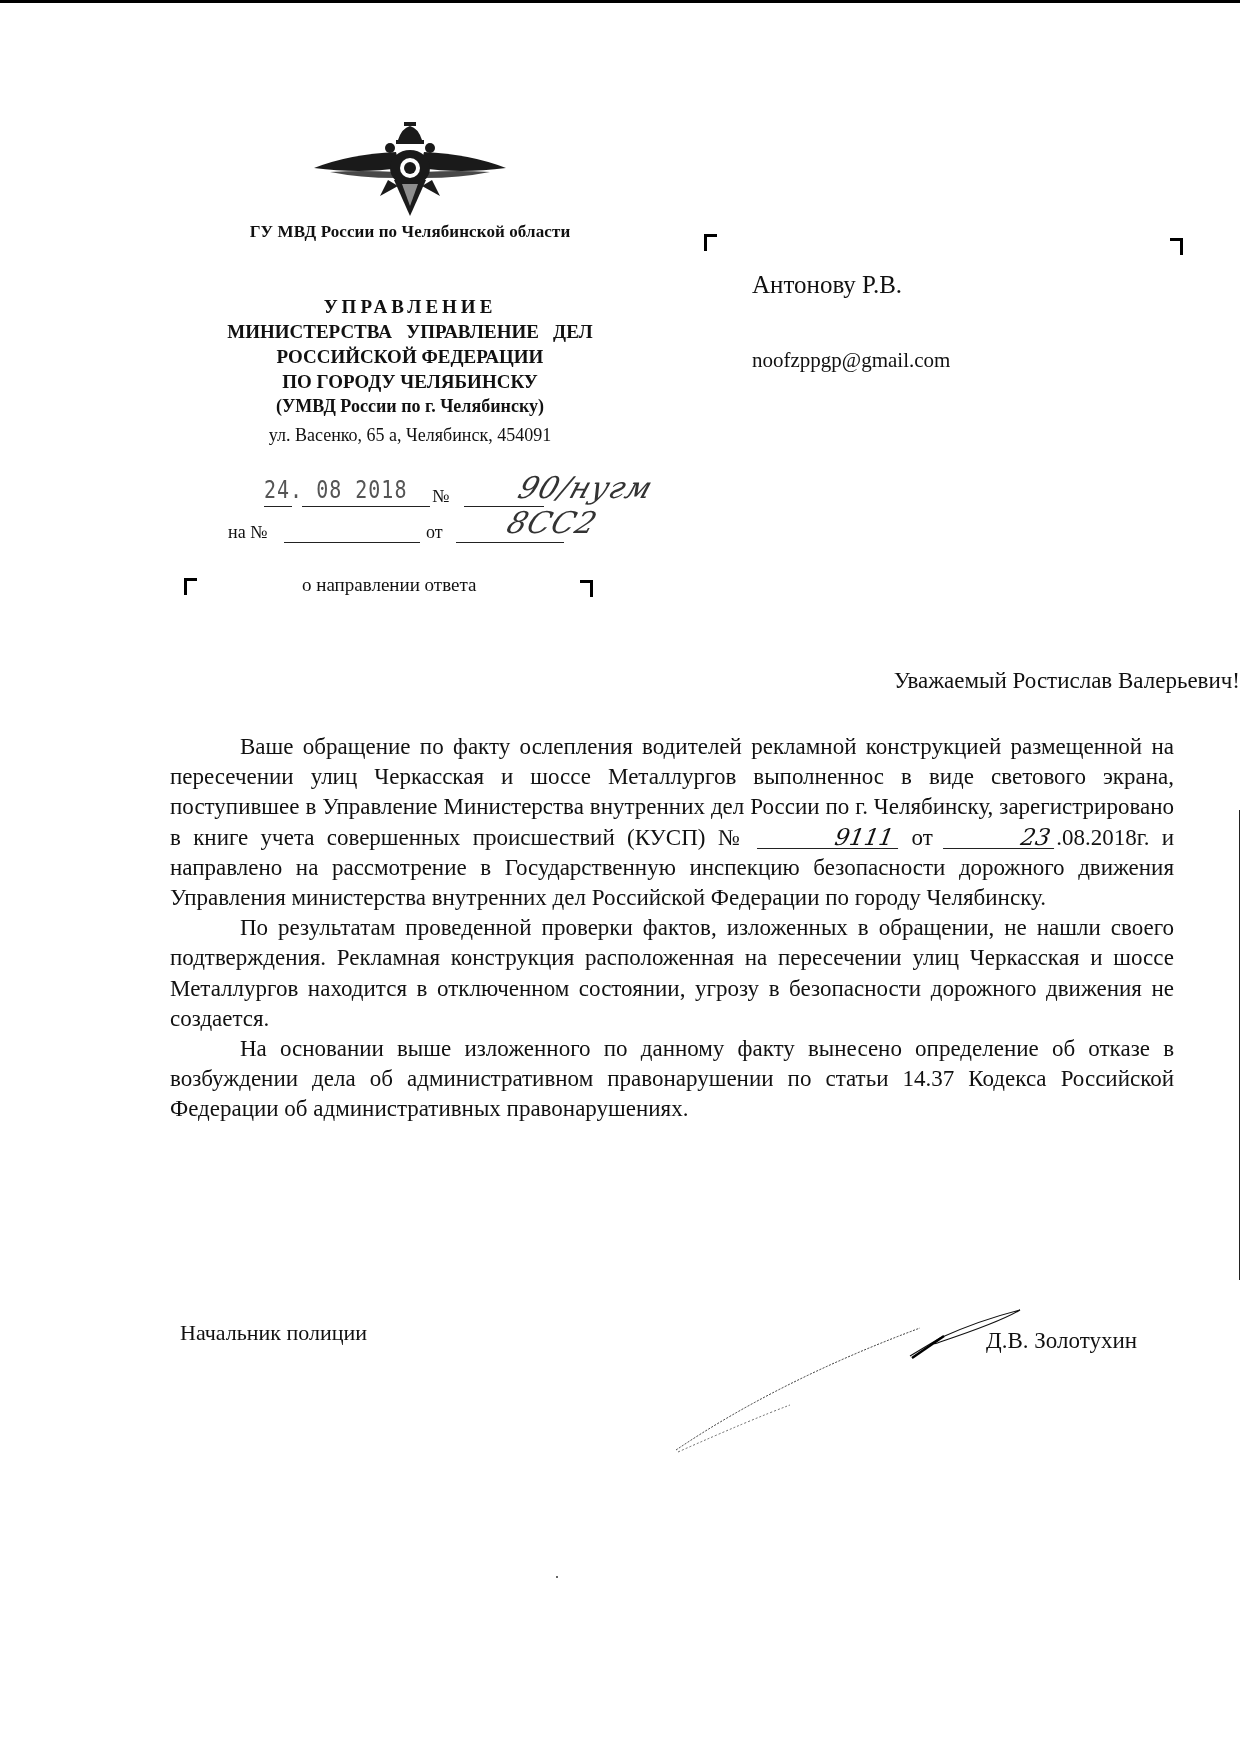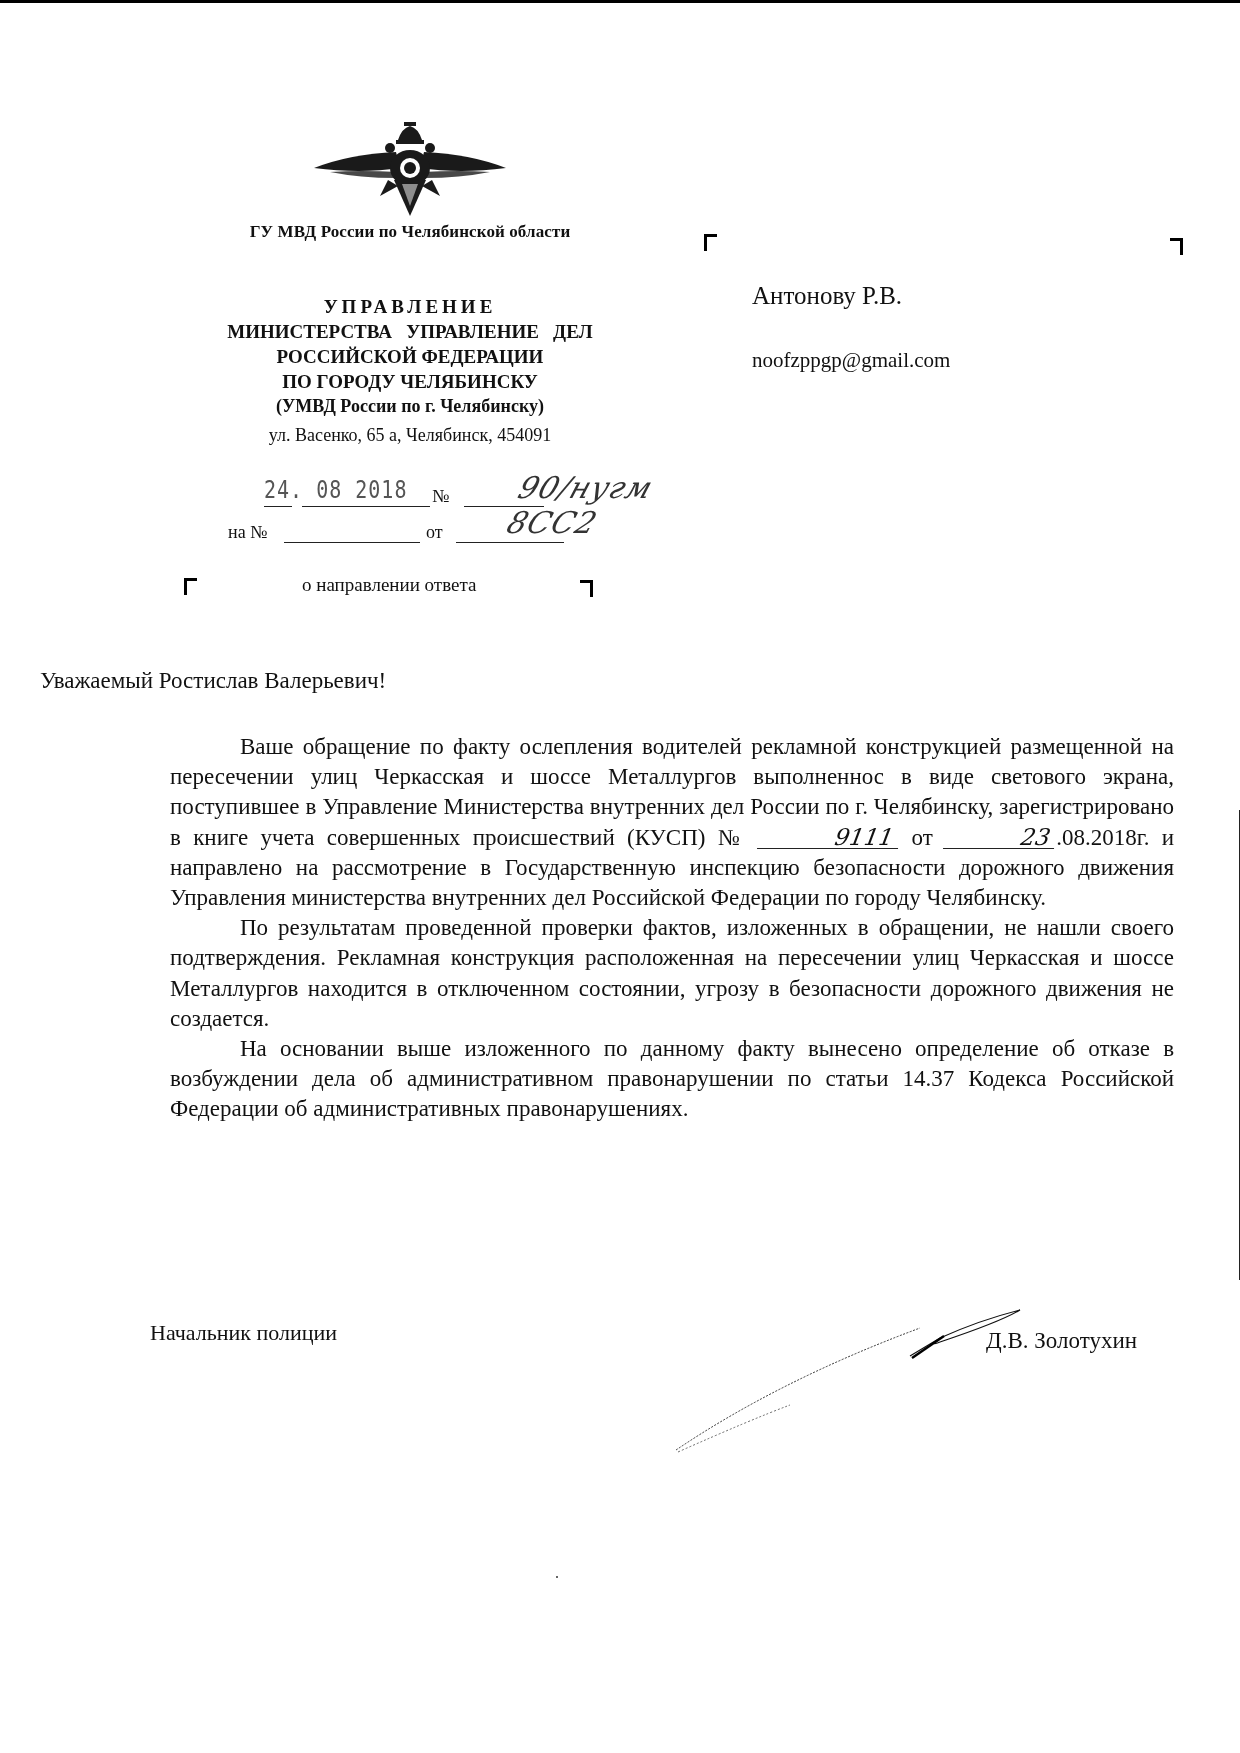--- a/index.html
+++ b/index.html
@@ -137,35 +137,35 @@
 
     .subject {
       position: absolute;
       left: 272px; top: 574px;
       font-size: 19px;
       margin-left: 30px;
     }
 
     .addressee {
       position: absolute;
-      left: 752px; top: 282px;
+      left: 752px; top: 271px;
       font-size: 25px;
     }
     .email {
       position: absolute;
       left: 752px; top: 348px;
       font-size: 21px;
       text-align: right;
     }
 
     .salutation {
       position: absolute;
       left: 0; top: 668px;
       width: 1240px;
-      text-align: left;
+      text-align: right;
       padding-left: 40px;
       box-sizing: border-box;
       font-size: 23px;
     }
 
     .body-text {
       position: absolute;
       left: 170px; top: 732px;
       width: 1004px;
       font-size: 23px;
@@ -181,21 +181,21 @@
       font-style: italic;
       display: inline-block;
       border-bottom: 1px solid #222;
       line-height: 22px;
       padding: 0 6px;
       transform: skewX(-10deg);
     }
 
     .signer-title {
       position: absolute;
-      left: 150px; top: 1320px;
+      left: 180px; top: 1320px;
       font-size: 22px;
     }
     .signer-name {
       position: absolute;
       left: 986px; top: 1328px;
       font-size: 23px;
     }
     .signature {
       position: absolute;
       left: 660px; top: 1300px;

